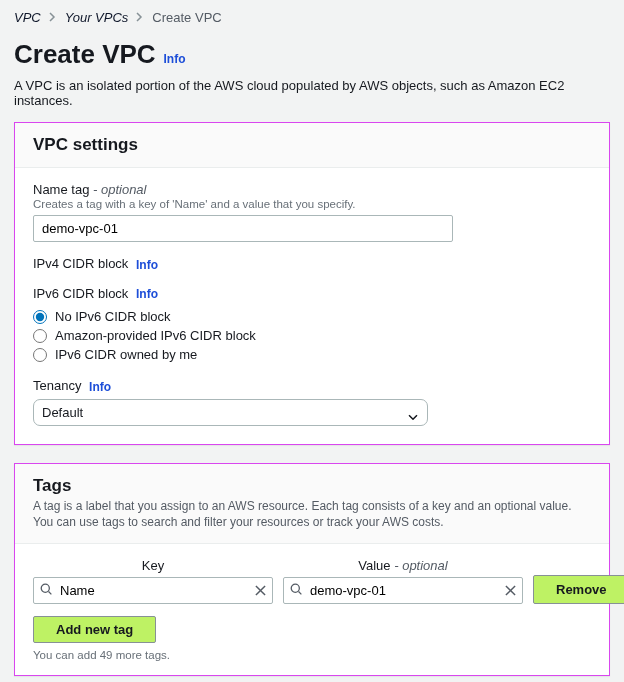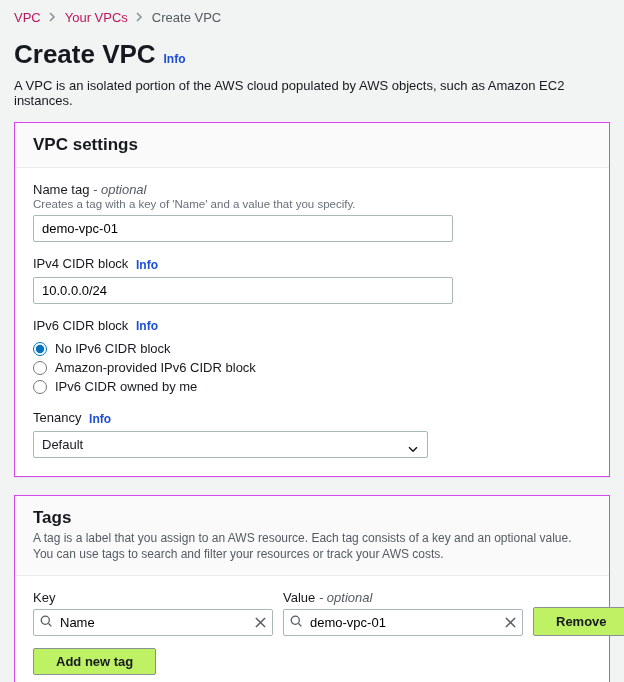--- a/index.html
+++ b/index.html
@@ -11,21 +11,21 @@
     padding: 10px 14px 20px 14px;
     width: 624px;
   }
   .breadcrumb {
     display: flex;
     align-items: center;
     gap: 8px;
     font-size: 13px;
     margin-bottom: 14px;
   }
-  .breadcrumb a { color: #be185d; text-decoration: none; cursor: pointer; }
+  .breadcrumb a { color: #0f172a; text-decoration: none; cursor: pointer; font-style: italic; }
   .breadcrumb .crumb-current { color: #545b64; }
   .breadcrumb .sep { color: #687078; }
   h1.page-title {
     font-size: 26px;
     font-weight: 700;
     display: inline-block;
     margin-bottom: 8px;
   }
   .info-link {
     color: #1d4ed8;
@@ -61,31 +61,31 @@
     width: 420px;
     max-width: 100%;
     border: 1px solid #aab7b8;
     border-radius: 2px;
     padding: 5px 8px;
     font-size: 13px;
     margin-top: 5px;
     background: #fff;
   }
   .select-wrap { position: relative; width: 395px; }
-  .select-input { width: 100%; cursor: pointer; }
+  .select-input { width: 100%; cursor: pointer; border-radius: 7px; }
   .select-caret {
     position: absolute; right: 10px; top: 50%; transform: translateY(-30%);
     pointer-events: none;
   }
   .radio-group { margin-top: 6px; }
   .radio-row { display: flex; align-items: center; gap: 8px; padding: 2px 0; font-size: 13px; }
   .radio-row input[type=radio] { accent-color: #0073bb; width:14px; height:14px; }
   .tags-desc { font-size: 12px; color: #545b64; margin-top: 2px; line-height: 1.4; }
   .tag-row { display: flex; gap: 10px; align-items: flex-end; margin-bottom: 12px; }
-  .tag-col { display: flex; flex-direction: column; }
+  .tag-col { display: flex; flex-direction: column; align-items: center; }
   .tag-col label { font-size: 13px; margin-bottom: 4px; }
   .search-input-wrap {
     position: relative;
     width: 240px;
   }
   .search-input-wrap input {
     width: 100%;
     border: 1px solid #aab7b8;
     border-radius: 2px;
     padding: 5px 26px 5px 26px;
@@ -150,21 +150,20 @@
       </div>
       <div class="field-hint">Creates a tag with a key of 'Name' and a value that you specify.</div>
       <input class="text-input" type="text" value="demo-vpc-01" style="">
     </div>
 
     <div class="field">
       <div class="field-label">
         <span>IPv4 CIDR block</span>
         <span class="info-link">Info</span>
       </div>
-      <input class="text-input" type="text" value="10.0.0.0/24" style="">
     </div>
 
     <div class="field">
       <div class="field-label">
         <span>IPv6 CIDR block</span>
         <span class="info-link">Info</span>
       </div>
       <div class="radio-group">
         <label class="radio-row">
           <input type="radio" name="ipv6" checked="" style="">

